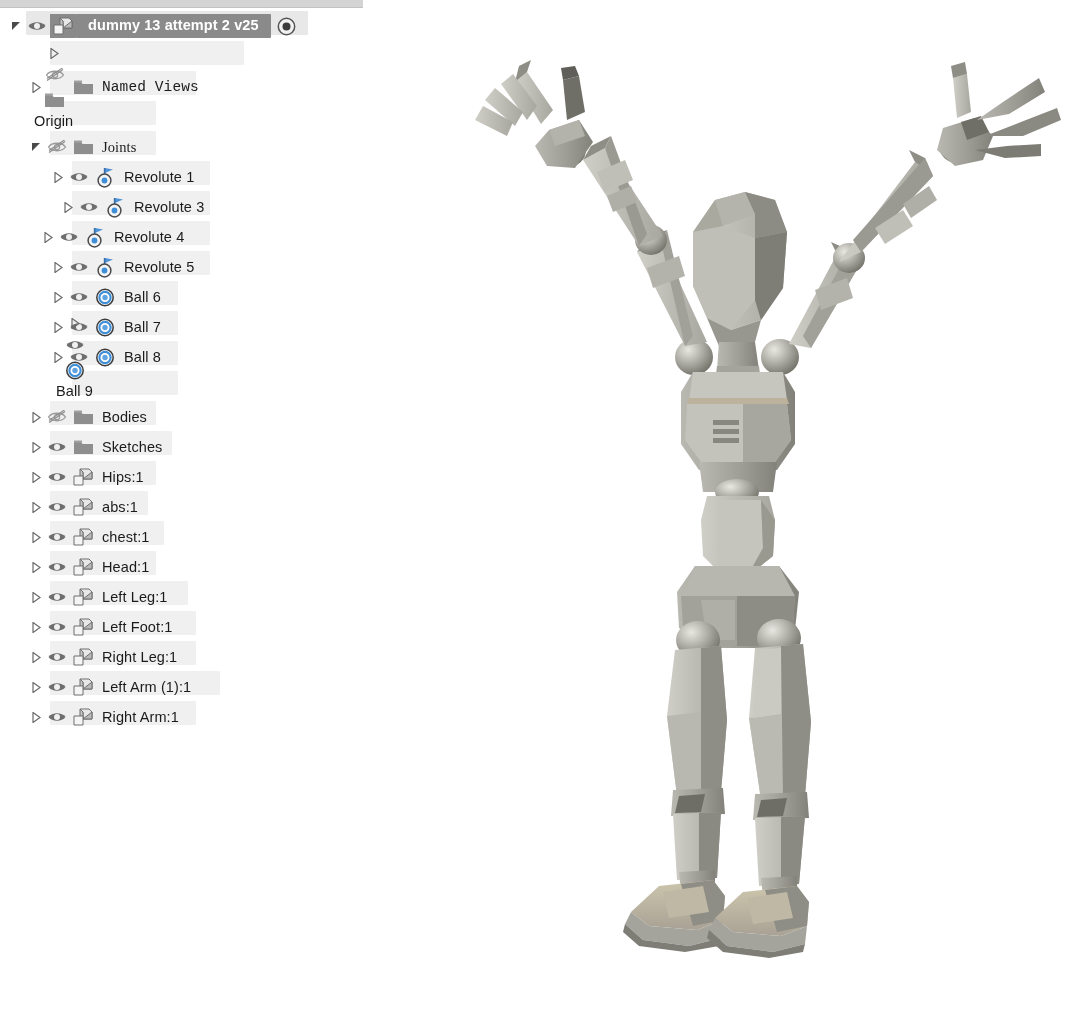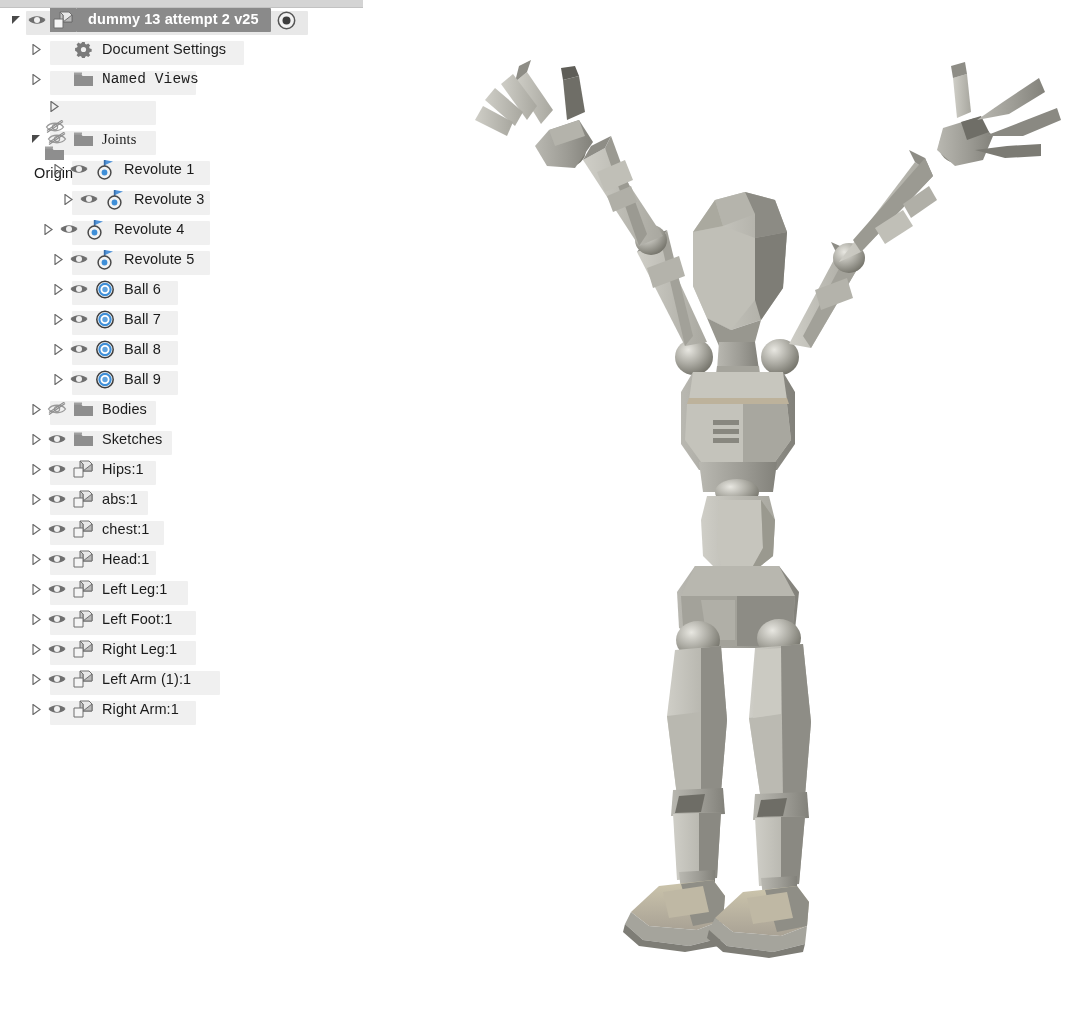--- a/index.html
+++ b/index.html
@@ -16,21 +16,21 @@
     position: absolute; left: 0; top: 0; width: 363px; height: 8px;
     background: #d4d4d4; border-bottom: 1px solid #c2c2c2;
   }
 
   
   .browser {
     position: absolute; left: 0; top: 8px; width: 363px; height: 1018px;
     background: #ffffff; user-select: none;
   }
   .row {
-    position: relative; height: 30px; display: flex; align-items: flex-start;
+    position: relative; height: 30px; display: flex; align-items: flex-end;
     white-space: nowrap;
   }
   .row .rowbg {
     position: absolute; top: 3px; height: 24px; background: #f0f0f0;
     border-radius: 1px; z-index: 0;
   }
   .row.sel .rowbg { background: #e8e8e8; }
   .cell { position: relative; z-index: 1; display: flex; align-items: center; }
 
   .arrow {
@@ -92,35 +92,20 @@
           <span class="radio">
             <svg width="19" height="19" viewBox="0 0 19 19">
               <circle cx="9.5" cy="9.5" r="8.2" fill="#f2f2f2" stroke="#555" stroke-width="1.5"></circle>
               <circle cx="9.5" cy="9.5" r="4" fill="#3c3c3c"></circle>
             </svg>
           </span>
         </div>
       </div>
       <div class="row">
         <div class="rowbg" style="left: 50px; width: 194px;"></div>
-        <div class="cell" style="padding-left: 28px;">
-          <span class="arrow">
-            <svg width="11" height="11" viewBox="0 0 11 11">
-              <polygon points="2,0.5 9,5.5 2,10.5" fill="none" stroke="#6b6b6b" stroke-width="1.2"></polygon>
-            </svg>
-          </span>
-          <span class="eye"></span>
-          <span class="icon">
-            <svg width="17" height="17" viewBox="0 0 17 17">
-              <path d="M7 0.5h3l.4 2.1 1.6.7 1.8-1.2 2.1 2.1-1.2 1.8.7 1.6 2.1.4v3l-2.1.4-.7 1.6 1.2 1.8-2.1 2.1-1.8-1.2-1.6.7-.4 2.1H7l-.4-2.1-1.6-.7-1.8 1.2-2.1-2.1 1.2-1.8-.7-1.6L-.5 10V7l2.1-.4.7-1.6L1.1 3.2 3.2 1.1 5 2.3l1.6-.7z" fill="#7a7a7a" transform="scale(0.92) translate(0.6,0.6)"></path>
-              <circle cx="8.5" cy="8.5" r="2.6" fill="#f0f0f0"></circle>
-            </svg>
-          </span>
-          <span class="label">Document Settings</span>
-        </div>
       </div>
       <div class="row">
         <div class="rowbg" style="left: 50px; width: 146px;"></div>
         <div class="cell" style="padding-left: 28px; font-family: Liberation Mono, monospace;">
           <span class="arrow">
             <svg width="11" height="11" viewBox="0 0 11 11">
               <polygon points="2,0.5 9,5.5 2,10.5" fill="none" stroke="#6b6b6b" stroke-width="1.2"></polygon>
             </svg>
           </span>
           <span class="eye"></span>
@@ -350,21 +335,21 @@
               <circle cx="11" cy="10.5" r="8.2" fill="#f4f4f4" stroke="#3c3c3c" stroke-width="1.5"></circle>
               <circle cx="11" cy="10.5" r="5.6" fill="#ffffff" stroke="#3f8fd8" stroke-width="2.1"></circle>
               <circle cx="11" cy="10.5" r="2.7" fill="#5fa3e0"></circle>
             </svg>
           </span>
           <span class="label">Ball 8</span>
         </div>
       </div>
       <div class="row">
         <div class="rowbg" style="left: 72px; width: 106px;"></div>
-        <div class="cell" style="padding-left: 50px;">
+        <div class="cell" style="padding-left: 50px; flex-direction: column;">
           <span class="arrow">
             <svg width="11" height="11" viewBox="0 0 11 11">
               <polygon points="2,0.5 9,5.5 2,10.5" fill="none" stroke="#6b6b6b" stroke-width="1.2"></polygon>
             </svg>
           </span>
           <span class="eye">
             <svg width="20" height="14" viewBox="0 0 20 14">
               <path d="M1.5 7 C5 2, 15 2, 18.5 7 C15 12, 5 12, 1.5 7 Z" fill="#6e6e6e"></path>
               <circle cx="10" cy="7" r="3" fill="#f0f0f0"></circle>
             </svg>

